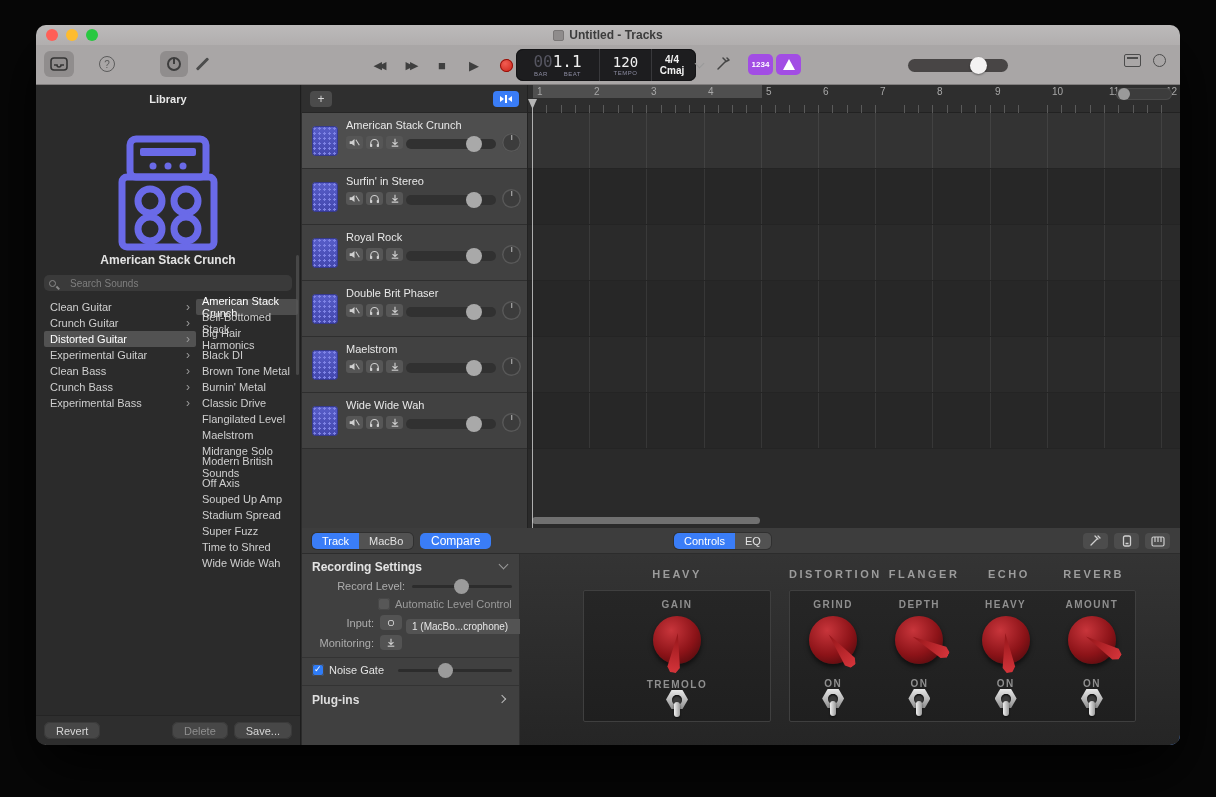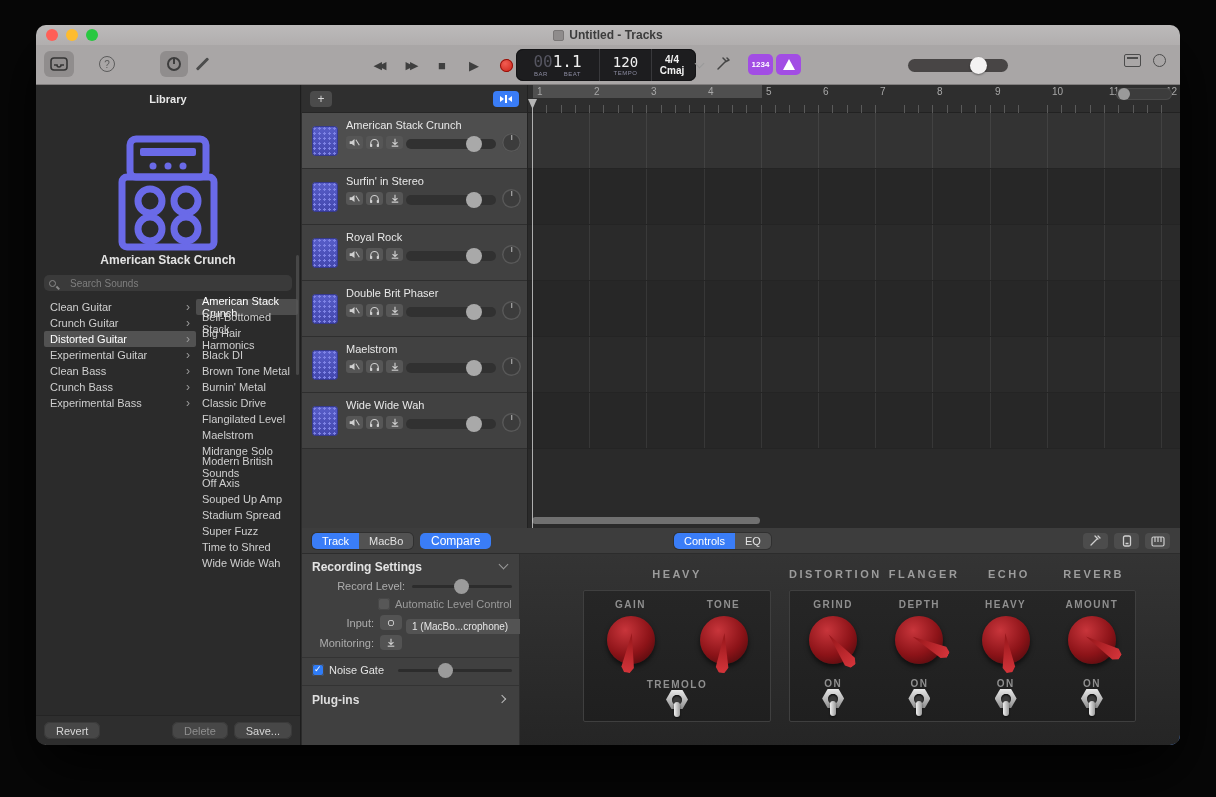--- a/index.html
+++ b/index.html
@@ -704,27 +704,20 @@
               <div class="gtitle">HEAVY</div>
             </div>
           <div class="gbox">
             <div class="kcol">
               <div class="klabel">GAIN</div>
               <div class="knob" style="--rot:187deg">
                   <div class="ksphere"></div>
                   <div class="kptr"></div>
                 </div>
             </div>
-            <div class="kcol">
-              <div class="klabel">TONE</div>
-              <div class="knob" style="--rot:184deg">
-                  <div class="ksphere"></div>
-                  <div class="kptr"></div>
-                </div>
-            </div>
             <div class="swlabel" style="left:0;right:0">TREMOLO</div>
             <div class="switch" style="left:50%;">
                 <div class="hexnut"></div>
                 <div class="hexhole"></div>
                 <div class="lever"></div>
               </div>
           </div>
         </div>
 
         <div class="ampgroup g-pedals">

